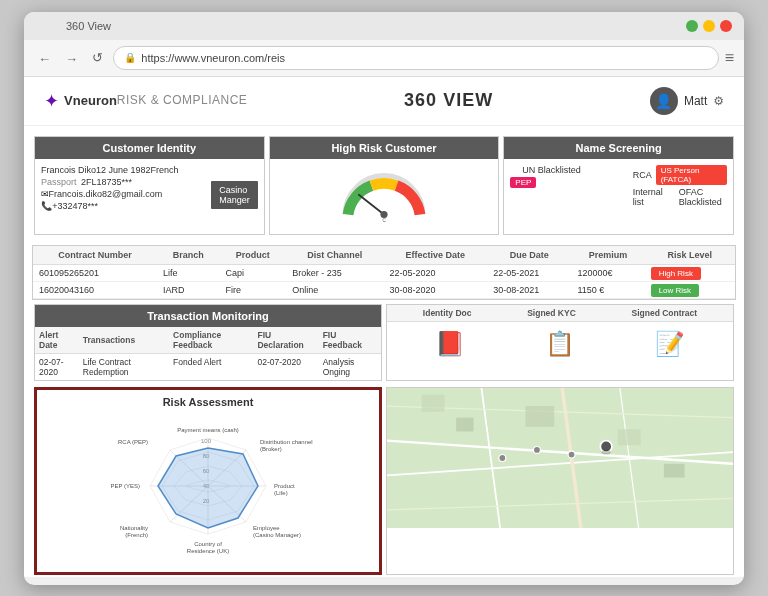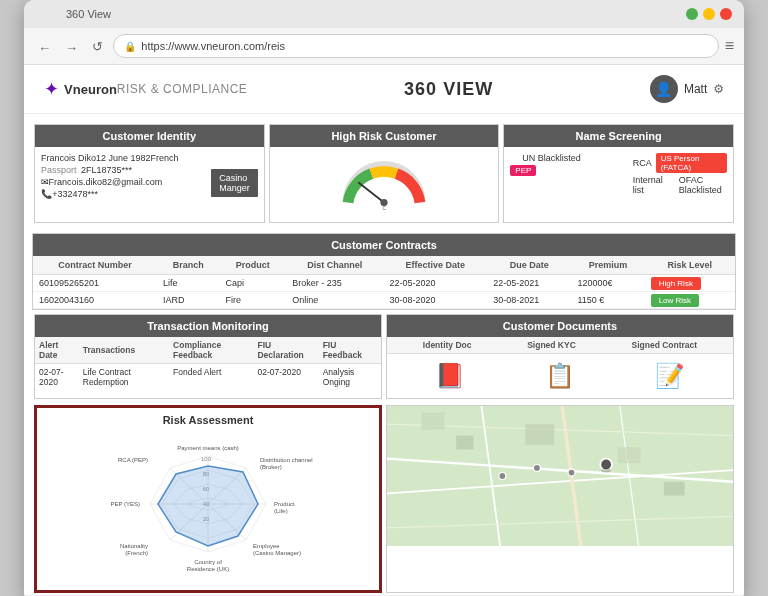--- a/index.html
+++ b/index.html
@@ -384,21 +384,20 @@
                 <span class="label-text">Internal list</span>
                 <span class="label-text">OFAC Blacklisted</span>
               </div>
             </div>
           </div>
         </div>
       </div>
     </div>
 
     <div class="contracts-section">
-      <div class="section-header">Customer Contracts</div>
       <div>
         <table class="contracts-table">
           <thead>
             <tr>
               <th>Contract Number</th>
               <th>Branch</th>
               <th>Product</th>
               <th>Dist Channel</th>
               <th>Effective Date</th>
               <th>Due Date</th>
@@ -451,21 +450,20 @@
               <td>Life Contract Redemption</td>
               <td>Fonded Alert</td>
               <td>02-07-2020</td>
               <td>Analysis Onging</td>
             </tr>
           </tbody>
         </table>
       </div>
 
       <div class="documents-section">
-        <div class="section-header">Customer Documents</div>
         <div class="docs-headers">
           <span class="docs-col-header">Identity Doc</span>
           <span class="docs-col-header">Signed KYC</span>
           <span class="docs-col-header">Signed Contract</span>
         </div>
         <div class="docs-body">
           <div class="doc-item">
             <div class="doc-icon doc-passport">📕</div>
           </div>
           <div class="doc-item">

